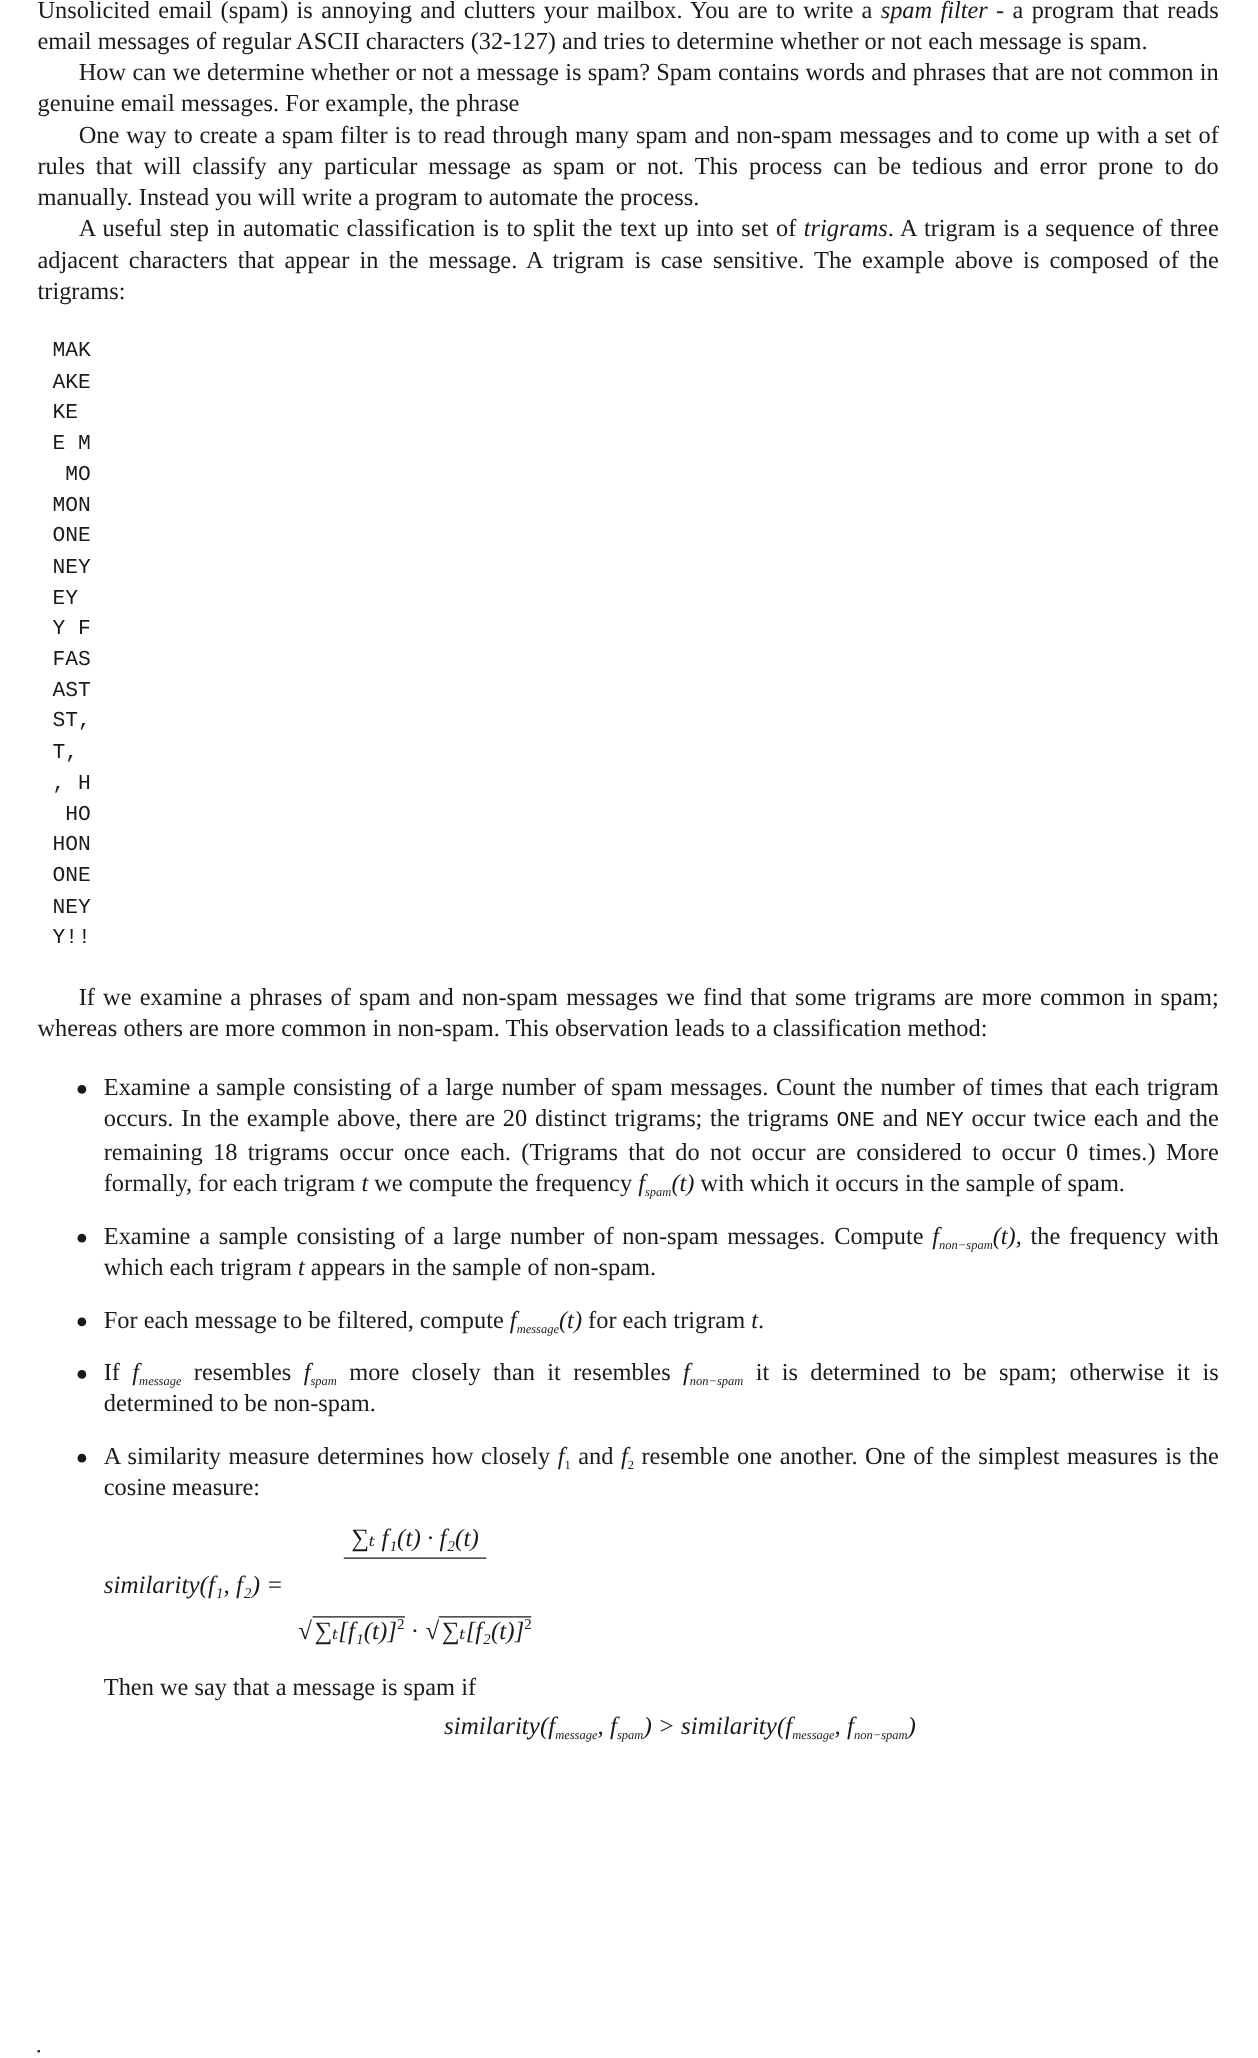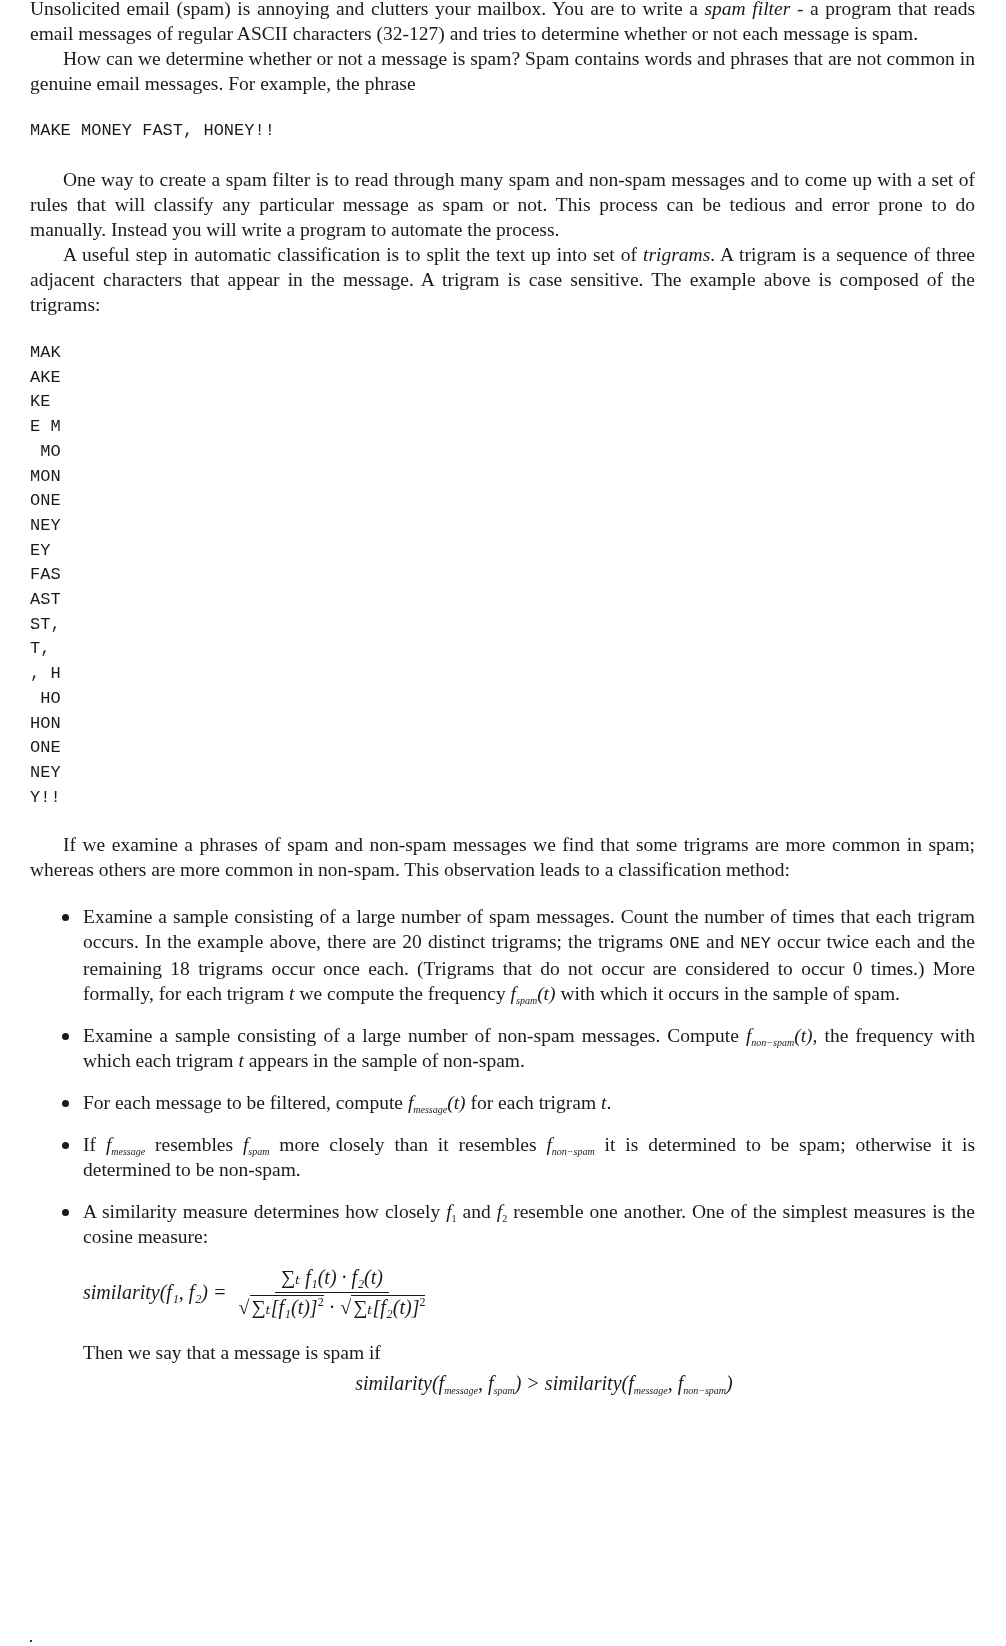--- a/index.html
+++ b/index.html
@@ -6,59 +6,58 @@
   body {
     width: 1006px; height: 1646px; overflow: hidden; position: relative;
     font-family: "Liberation Serif", "DejaVu Serif", serif;
     color: #1a1a1a; font-size: 19.5px; line-height: 25px;
   }
   .page { position: absolute; left: 30px; top: -4px; width: 945px; }
   p { margin: 0; text-align: justify; }
   .indent { text-indent: 33px; }
   .mono { font-family: "Liberation Mono", "DejaVu Sans Mono", monospace; font-size: 17px; }
   .codeblock { margin: 22px 0 24px 0; line-height: 25px; white-space: pre; }
-  .trigrams { margin: 24px 0 22px 0; line-height: 24.7px; white-space: pre; }
+  .trigrams { margin: 24px 0 22px 12px; line-height: 24.7px; white-space: pre; }
   em, .it { font-style: italic; }
   sub { font-size: 10px; font-style: italic; line-height: 0; vertical-align: -4px; }
   ul.bullets { list-style: none; margin: 22px 0 0 0; padding: 0 0 0 53px; }
   ul.bullets li { position: relative; margin-bottom: 17px; text-align: justify; }
   ul.bullets li::before {
     content: ""; position: absolute; left: -21px; top: 10px;
     width: 7px; height: 7px; border-radius: 50%; background: #1a1a1a;
   }
   .formula {
     display: flex; align-items: center; 
     margin: 16px 0 20px 0; font-style: italic; font-size: 20px;
   }
   .frac { display: inline-flex; flex-direction: column; align-items: center; margin-left: 10px; }
   .frac .num { padding: 0 6px 2px 6px; border-bottom: 1.2px solid #1a1a1a; }
-  .frac .den { padding: 2px 2px 0 2px; }
+  .frac .den { padding: 2px 2px 0 2px; margin-top: 44px; }
   .up { font-style: normal; }
   .sqrt { border-top: 1.2px solid #1a1a1a; padding-left: 2px; }
   sup { font-size: 12px; line-height: 0; font-style: normal; }
   .cond { text-align: center; font-style: italic; font-size: 20px; margin: 6px 0 0 0; padding-left: 30px; }
   .dot-mark { position: absolute; left: 30px; top: 1640px; width: 2px; height: 2px; background: #333; }
 </style>
 </head>
 <body>
 
 <div class="page">
 
   <p><span>Unsolicited email (spam) is annoying and clutters your mailbox.  You are to write a </span><em>spam filter</em><span> - a program that reads email messages of regular ASCII characters (32-127) and tries to determine whether or not each message is spam.</span></p>
 
   <p class="indent">How can we determine whether or not a message is spam? Spam contains words and phrases that are not common in genuine email messages. For example, the phrase</p>
 
-  <div class="mono codeblock">MAKE MONEY FAST, HONEY!!</div>
 
 
   <p class="indent">One way to create a spam filter is to read through many spam and non-spam messages and to come up with a set of rules that will classify any particular message as spam or not.  This process can be tedious and error prone to do manually. Instead you will write a program to automate the process.</p>
 
   <p class="indent"><span>A useful step in automatic classification is to split the text up into set of </span><em>trigrams</em><span>.  A trigram is a sequence of three adjacent characters that appear in the message.  A trigram is case sensitive.  The example above is composed of the trigrams:</span></p>
 
-  <div class="mono trigrams" id="trigram-list"><div>MAK</div><div>AKE</div><div>KE </div><div>E M</div><div> MO</div><div>MON</div><div>ONE</div><div>NEY</div><div>EY </div><div>FAS</div><div>AST</div><div>ST,</div><div>T, </div><div>, H</div><div> HO</div><div>HON</div><div>ONE</div><div>NEY</div><div>Y!!</div></div>
+  <div class="mono trigrams" id="trigram-list"><div>MAK</div><div>AKE</div><div>KE </div><div>E M</div><div> MO</div><div>MON</div><div>ONE</div><div>NEY</div><div>EY </div><div>Y F</div><div>FAS</div><div>AST</div><div>ST,</div><div>T, </div><div>, H</div><div> HO</div><div>HON</div><div>ONE</div><div>NEY</div><div>Y!!</div></div>
 
   <p class="indent">If we examine a phrases of spam and non-spam messages we find that some trigrams are more common in spam; whereas others are more common in non-spam.  This observation leads to a classification method:</p>
 
   <ul class="bullets">
     <li><span>Examine a sample consisting of a large number of spam messages.  Count the number of times that each trigram occurs. In the example above, there are 20 distinct trigrams; the trigrams </span><span class="mono">ONE</span><span> and </span><span class="mono">NEY</span><span> occur twice each and the remaining 18 trigrams occur once each.  (Trigrams that do not occur are considered to occur 0 times.)  More formally, for each trigram </span><span class="it">t</span><span> we compute the frequency </span><span class="it">f</span><sub>spam</sub><span class="it">(t)</span><span> with which it occurs in the sample of spam.</span></li>
 
     <li><span>Examine a sample consisting of a large number of non-spam messages.  Compute </span><span class="it">f</span><sub>non−spam</sub><span class="it">(t),</span><span> the frequency with which each trigram </span><span class="it">t</span><span> appears in the sample of non-spam.</span></li>
 
     <li><span>For each message to be filtered, compute </span><span class="it">f</span><sub>message</sub><span class="it">(t)</span><span> for each trigram </span><span class="it">t</span><span>.</span></li>
 

